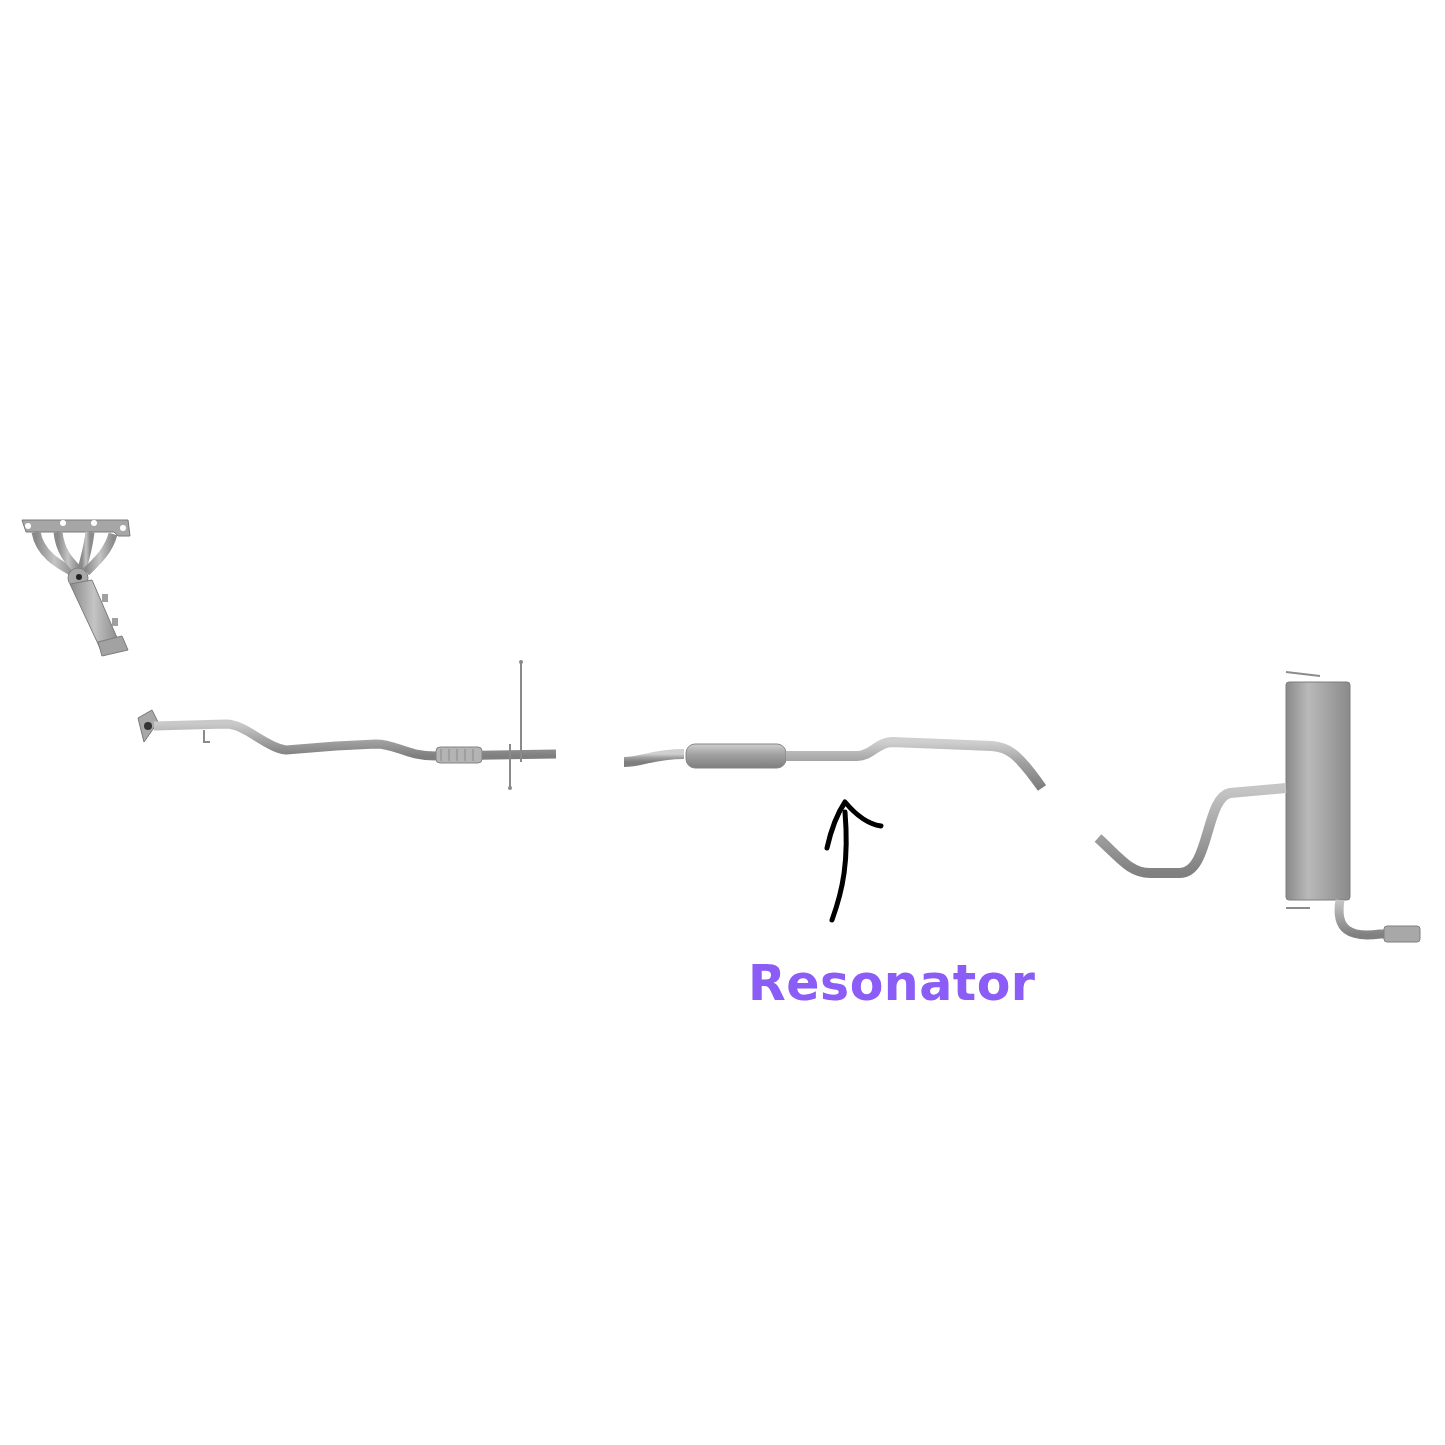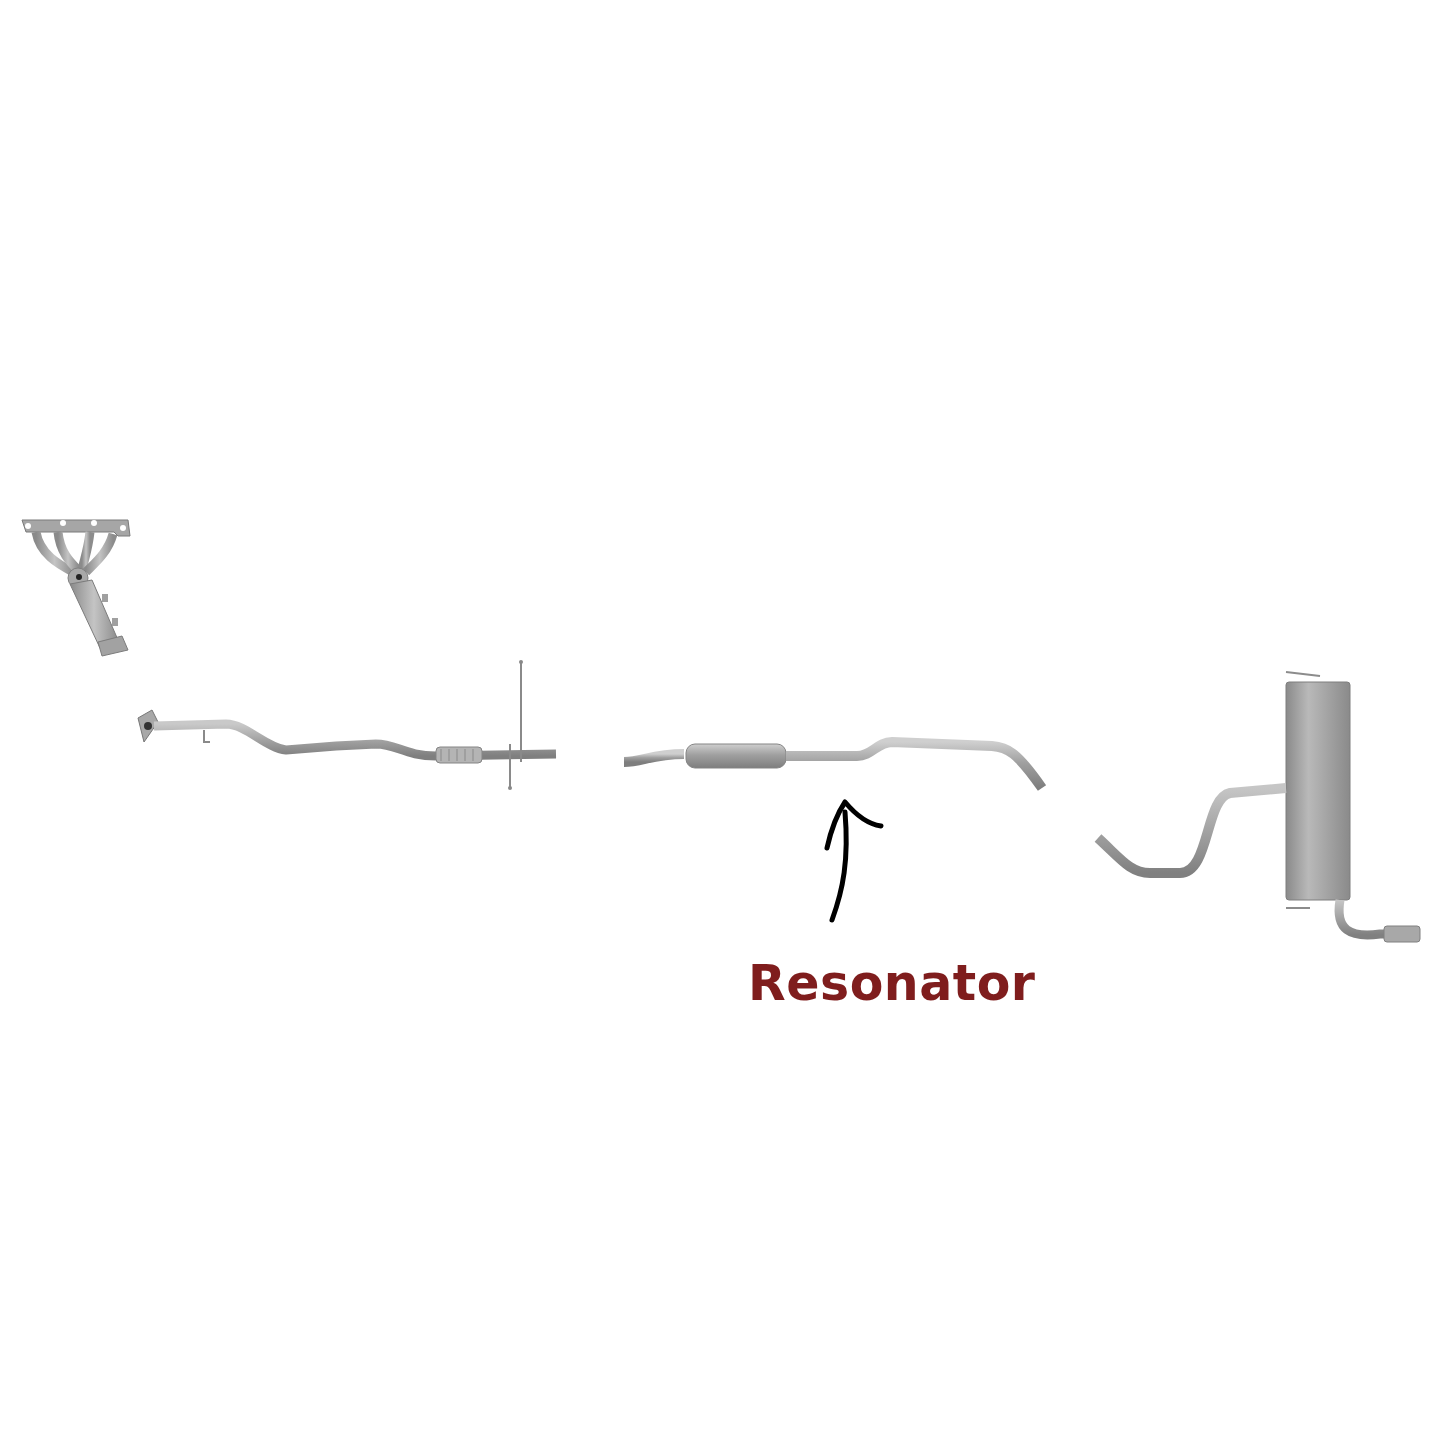--- a/index.html
+++ b/index.html
@@ -2,21 +2,21 @@
 <html><head>
 <meta charset="utf-8">
 <style>
   html, body { margin: 0; padding: 0; background: #ffffff; }
   body { width: 1445px; height: 1445px; position: relative; overflow: hidden; font-family: "DejaVu Sans", sans-serif; }
   .part { position: absolute; }
   .part svg { display: block; overflow: visible; }
   .label {
     position: absolute; left: 748px; top: 955px;
     font-family: "DejaVu Sans", sans-serif; font-weight: bold;
-    font-size: 49px; letter-spacing: 0.5px; color: #7f1d1d; white-space: nowrap;
+    font-size: 49px; letter-spacing: 0.5px; color: #8b5cf6; white-space: nowrap;
   }
   .arrow { position: absolute; left: 815px; top: 790px; }
 </style>
 </head>
 <body>
 
 <div class="part" style="left:18px; top:514px;">
   <svg width="115" height="145" viewBox="0 0 115 145">
     <defs>
       <linearGradient id="mg" x1="0" y1="0" x2="1" y2="0">

